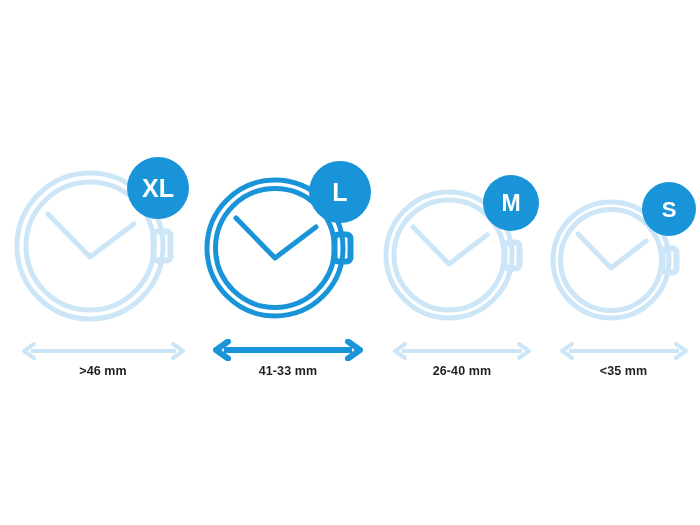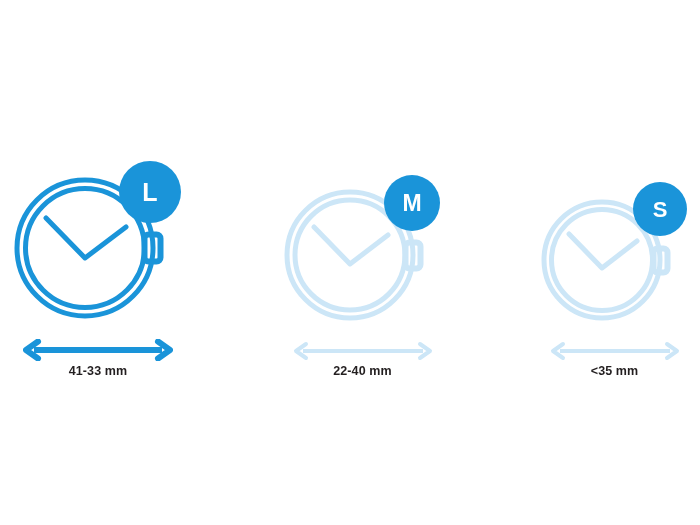--- a/index.html
+++ b/index.html
@@ -67,20 +67,47 @@
     font-weight: 700;
     fill: #ffffff;
   }
 </style>
 </head>
 <body>
 
 <div id="infographic">
   <div class="watch-row">
 
+    <div class="watch-cell">
+      <div class="watch-figure">
+        <svg width="190" height="185" viewBox="0 0 190 185">
+
+          <rect x="145.5" y="79.5" width="17" height="29" rx="4" ry="4" fill="none" stroke="#cce6f7" stroke-width="6"></rect>
+
+          <circle cx="82" cy="94" r="73" fill="none" stroke="#cce6f7" stroke-width="5"></circle>
+
+          <circle cx="82" cy="94" r="64" fill="none" stroke="#cce6f7" stroke-width="5"></circle>
+
+          <path d="M 40 62 L 82 105 L 126 72" fill="none" stroke="#cce6f7" stroke-width="5" stroke-linecap="round" stroke-linejoin="round"></path>
+        </svg>
+        
+        <svg width="64" height="64" viewBox="0 0 64 64" style="position:absolute; left:118px; top:4px;">
+          <circle cx="32" cy="32" r="31" fill="#1a94d9"></circle>
+          <text class="badge-text" x="32" y="32" font-size="25" text-anchor="middle" dominant-baseline="central">XL</text>
+        </svg>
+      </div>
+      <div class="arrow-wrap">
+        <svg width="165" height="20" viewBox="0 0 165 20">
+          <line x1="10" y1="10" x2="155" y2="10" stroke="#cce6f7" stroke-width="4"></line>
+          <path d="M 13 3 L 3 10 L 13 17" fill="none" stroke="#cce6f7" stroke-width="4" stroke-linecap="round" stroke-linejoin="round"></path>
+          <path d="M 152 3 L 162 10 L 152 17" fill="none" stroke="#cce6f7" stroke-width="4" stroke-linecap="round" stroke-linejoin="round"></path>
+        </svg>
+      </div>
+      <div class="size-label">&gt;46 mm</div>
+    </div>
 
     <div class="watch-cell">
       <div class="watch-figure">
         <svg width="180" height="175" viewBox="0 0 180 175">
           <rect x="136.5" y="74.5" width="16" height="27" rx="4" ry="4" fill="none" stroke="#1a94d9" stroke-width="6"></rect>
           <circle cx="77" cy="88" r="68" fill="none" stroke="#1a94d9" stroke-width="5"></circle>
           <circle cx="77" cy="88" r="59.5" fill="none" stroke="#1a94d9" stroke-width="5"></circle>
           <path d="M 38 58 L 77 98 L 118 67" fill="none" stroke="#1a94d9" stroke-width="5" stroke-linecap="round" stroke-linejoin="round"></path>
         </svg>
         <svg width="64" height="64" viewBox="0 0 64 64" style="position:absolute; left:110px; top:0px;">
@@ -111,21 +138,21 @@
           <text class="badge-text" x="29" y="29" font-size="23" text-anchor="middle" dominant-baseline="central">M</text>
         </svg>
       </div>
       <div class="arrow-wrap">
         <svg width="140" height="20" viewBox="0 0 140 20">
           <line x1="10" y1="10" x2="130" y2="10" stroke="#cce6f7" stroke-width="4"></line>
           <path d="M 13 3 L 3 10 L 13 17" fill="none" stroke="#cce6f7" stroke-width="4" stroke-linecap="round" stroke-linejoin="round"></path>
           <path d="M 127 3 L 137 10 L 127 17" fill="none" stroke="#cce6f7" stroke-width="4" stroke-linecap="round" stroke-linejoin="round"></path>
         </svg>
       </div>
-      <div class="size-label">22-40 mm</div>
+      <div class="size-label">26-40 mm</div>
     </div>
 
     <div class="watch-cell">
       <div class="watch-figure">
         <svg width="155" height="158" viewBox="0 0 155 158">
           <rect x="116.5" y="69.5" width="14" height="24" rx="4" ry="4" fill="none" stroke="#cce6f7" stroke-width="6"></rect>
           <circle cx="65" cy="81" r="58" fill="none" stroke="#cce6f7" stroke-width="5"></circle>
           <circle cx="65" cy="81" r="50.5" fill="none" stroke="#cce6f7" stroke-width="5"></circle>
           <path d="M 32 55 L 65 89 L 100 62" fill="none" stroke="#cce6f7" stroke-width="5" stroke-linecap="round" stroke-linejoin="round"></path>
         </svg>

